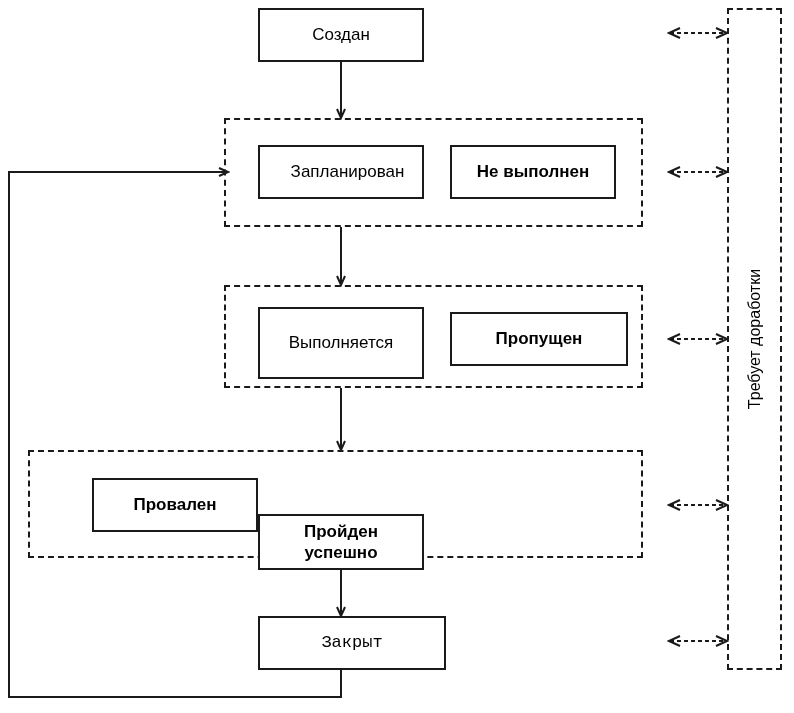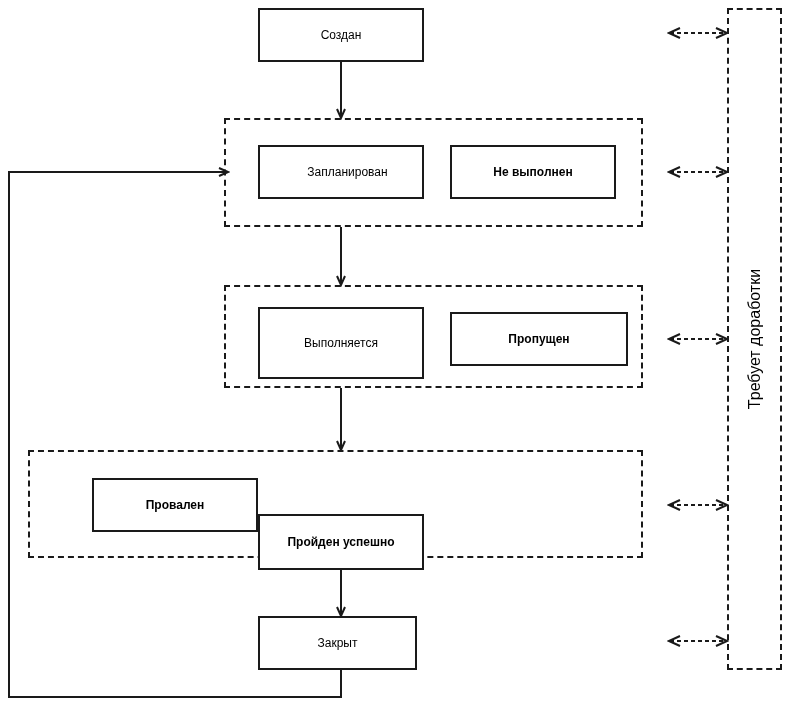--- a/index.html
+++ b/index.html
@@ -25,21 +25,21 @@
   }
   .node {
     position: absolute;
     box-sizing: border-box;
     border: 2px solid #1a1a1a;
     background: #ffffff;
     display: flex;
     align-items: center;
     justify-content: center;
     text-align: center;
-    font-size: 12px;
+    font-size: 17px;
     line-height: 1.25;
     color: #000000;
   }
   .node.bold { font-weight: bold; }
   .group {
     position: absolute;
     box-sizing: border-box;
     border: 2px dashed #1a1a1a;
     background: transparent;
   }
@@ -105,19 +105,19 @@
 
   <div class="node" style="left:258px; top:307px; width:166px; height:72px;">Выполняется</div>
 
   <div class="node bold" style="left:450px; top:312px; width:178px; height:54px;">Пропущен</div>
 
   <div class="node bold" style="left:64px; top:478px; width:166px; height:54px;margin-left:28px;">Провален</div>
 
   <div class="node bold" style="left:258px; top:477px; width:166px; height:56px; padding:0 14px;margin-top:37px;">Пройден успешно</div>
 
 
-  <div class="node" style="left:258px; top:616px; width:159px; height:54px;">Закрыт</div>
+  <div class="node" style="left:258px; top:616px; width:188px; height:54px;font-family:Liberation Mono, monospace;">Закрыт</div>
 
   <div class="panel" style="left:727px; top:8px; width:55px; height:662px;">
     <div class="panel-label" style="left:50%; top:50%; transform: translate(-50%,-50%) rotate(-90deg);">Требует доработки</div>
   </div>
 
 </div>
 
 </body></html>

